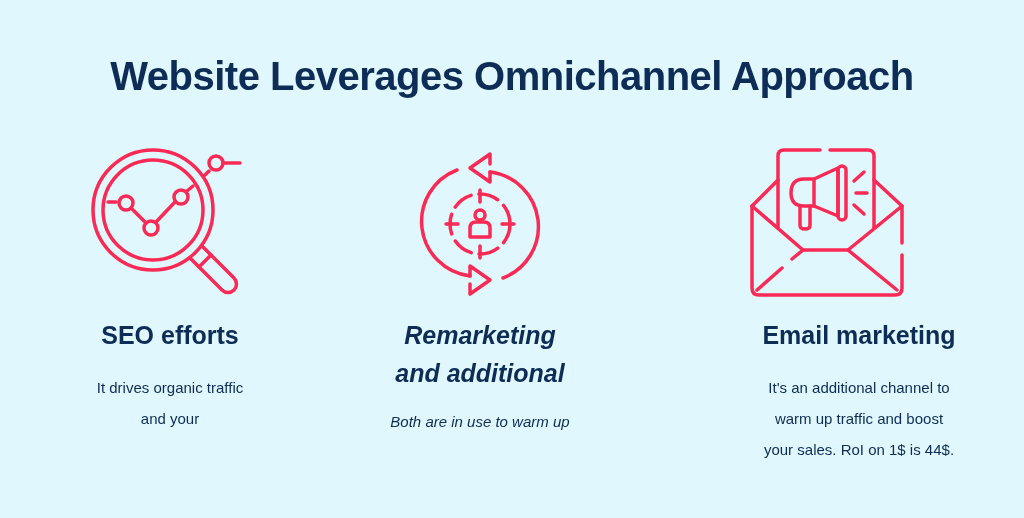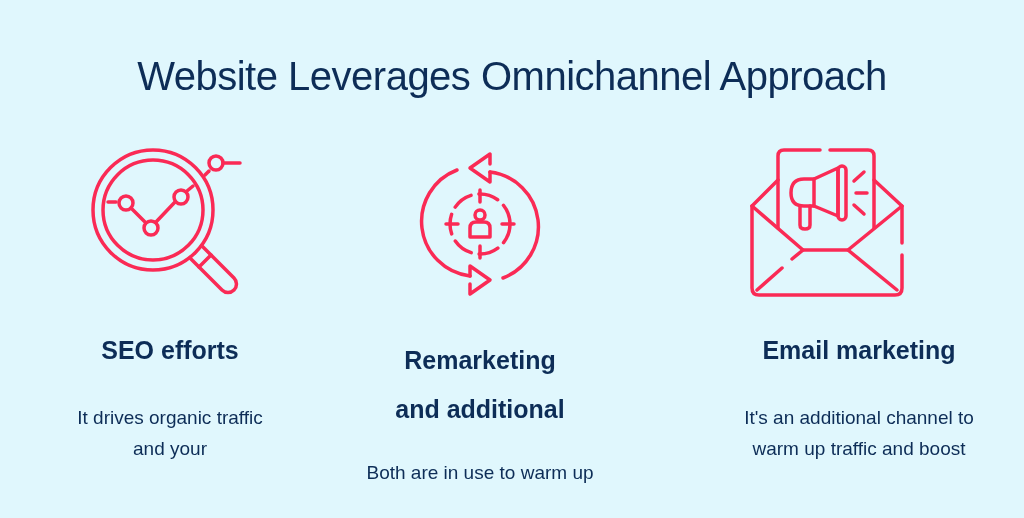--- a/index.html
+++ b/index.html
@@ -5,26 +5,26 @@
   html, body { margin:0; padding:0; }
   body {
     width:1024px; height:518px; overflow:hidden;
     background:#e0f7fd;
     font-family:"Liberation Sans", sans-serif;
     color:#0d2d57;
     position:relative;
   }
   .title {
     position:absolute; left:0; top:54px; width:1024px;
-    text-align:center; font-size:40px; font-weight:normal;
+    text-align:center; font-size:40px; font-weight:bold;
     letter-spacing:-0.5px; color:#0d2d57;
   }
   .col { position:absolute; text-align:center; }
-  .col h2 { margin:15px; font-size:25px; font-weight:bold; line-height:34px; color:#0d2d57; }
-  .col p { margin:0; font-size:19px; line-height:31px; color:#0d2d57; }
+  .col h2 { margin:0; font-size:25px; font-weight:bold; line-height:34px; color:#0d2d57; }
+  .col p { margin:0; font-size:15px; line-height:31px; color:#0d2d57; }
   .icon { position:absolute; }
   svg { display:block; }
 </style>
 </head>
 <body>
 
 <div class="title">Website Leverages Omnichannel Approach</div>
 
 <div class="icon" style="left:60px;top:140px;">
   <svg width="220" height="170" viewBox="0 0 220 170" fill="none" stroke="#fa2a55" stroke-width="3.5" stroke-linecap="round" stroke-linejoin="round">
@@ -81,25 +81,26 @@
   </svg>
 </div>
 
 <div class="col" style="left:20px;top:318px;width:300px;">
   <h2>SEO efforts</h2>
   <div style="height:20px"></div>
   <p>It drives organic traffic</p>
   <p>and your</p>
 </div>
 
-<div class="col" style="left:320px;top:328px;width:320px;">
+<div class="col" style="left:320px;top:318px;width:320px;font-style:italic;">
   <h2>Remarketing</h2>
   <h2 style="margin-top:4px;">and additional</h2>
   <div style="height:16px"></div>
   <p>Both are in use to warm up</p>
 </div>
 
 <div class="col" style="left:699px;top:318px;width:320px;">
   <h2>Email marketing</h2>
   <div style="height:20px"></div>
   <p>It's an additional channel to</p>
   <p>warm up traffic and boost</p>
+  <p>your sales. RoI on 1$ is 44$.</p>
 </div>
 
 </body></html>

